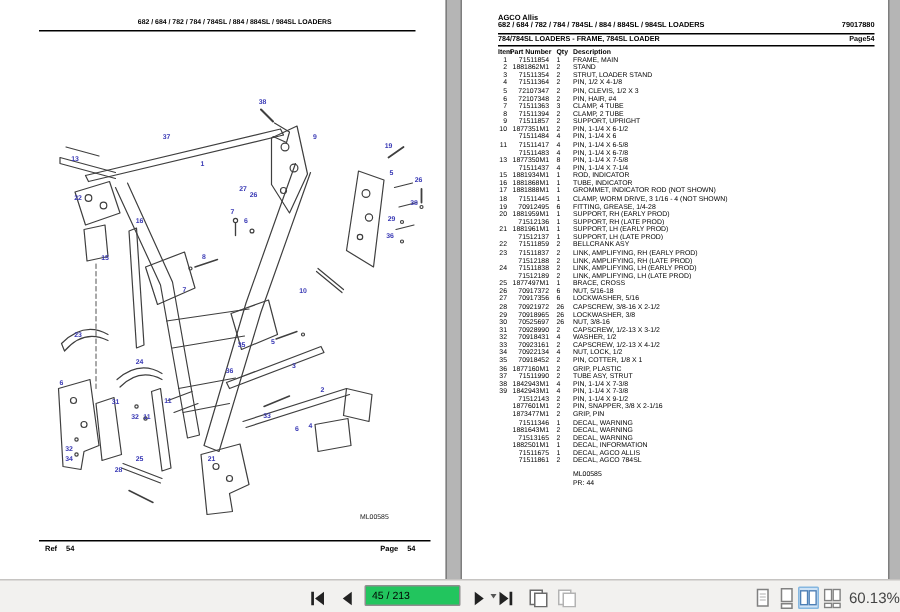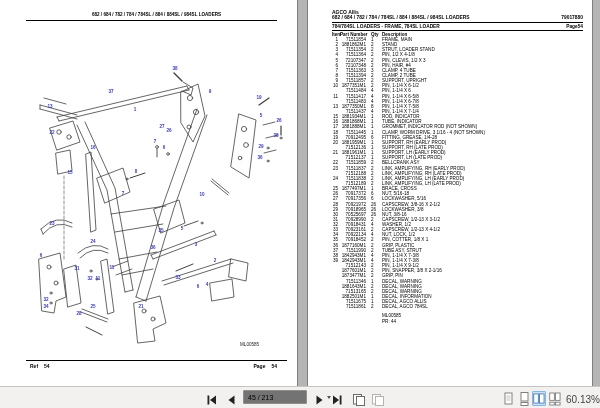--- a/index.html
+++ b/index.html
@@ -44,21 +44,21 @@
   .c-part{text-align:right;}
   .c-qty{text-align:left;padding-left:3px;}
   .c-desc{overflow:hidden;}
   .rp-fn1{position:absolute;top:313px;left:74px;font-size:4.6px;}
   .rp-fn2{position:absolute;top:319px;left:74px;font-size:4.6px;}
 
   
   .toolbar{position:absolute;left:0;top:386px;width:600px;height:22px;background:#f2f1ef;
            border-top:1px solid #c6c4c2;box-sizing:border-box;}
   .tbtn{position:absolute;top:5px;width:12px;height:12px;cursor:default;}
-  .page-box{position:absolute;left:243px;top:3px;width:64px;height:14px;background:#737373;
+  .page-box{position:absolute;left:243px;top:3px;width:64px;height:14px;background:#22c55e;
             border:1px solid #8e8e8e;border-radius:1px;box-sizing:border-box;display:flex;align-items:center;gap:28px;}
   .page-box input{border:none;outline:none;width:46px;height:10px;font-size:7px;
                   font-family:"Liberation Sans",sans-serif;padding:0 0 0 4px;background:transparent;}
   .caret{width:0;height:0;border-left:2.5px solid transparent;border-right:2.5px solid transparent;
          border-top:3px solid #555;margin-left:5px;}
   .view-btn{position:absolute;top:4px;width:14px;height:15px;display:flex;align-items:center;
             justify-content:center;border:1px solid transparent;border-radius:1px;box-sizing:border-box;}
   .view-btn.selected{background:#cfe3f6;border-color:#86b7e0;}
   .zoom-text{position:absolute;left:566px;top:7px;font-size:10px;color:#444;}
 </style>

